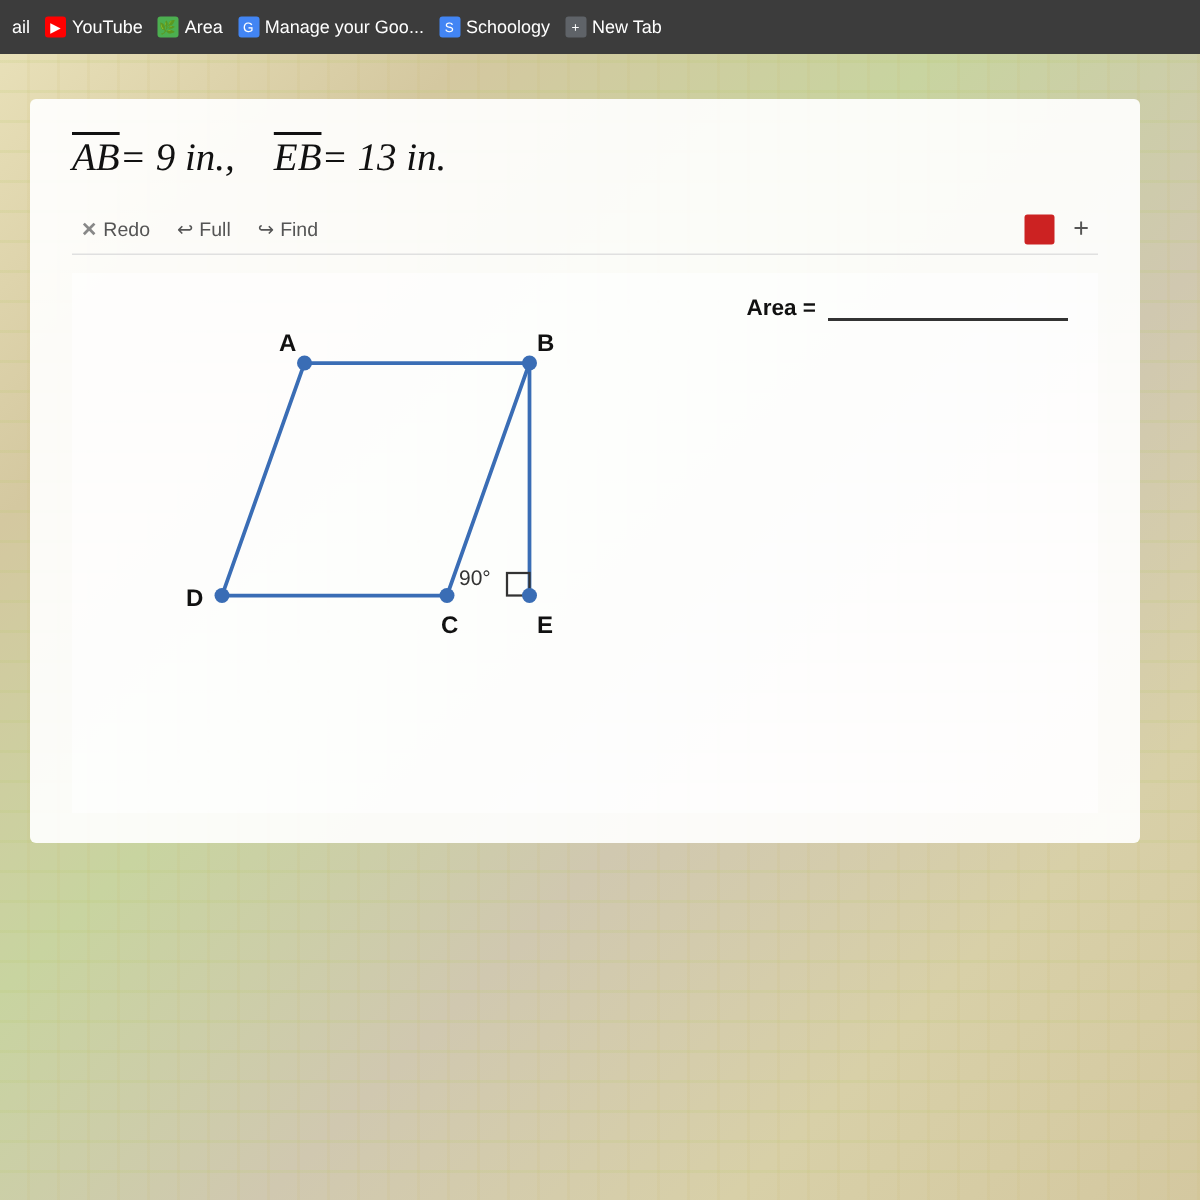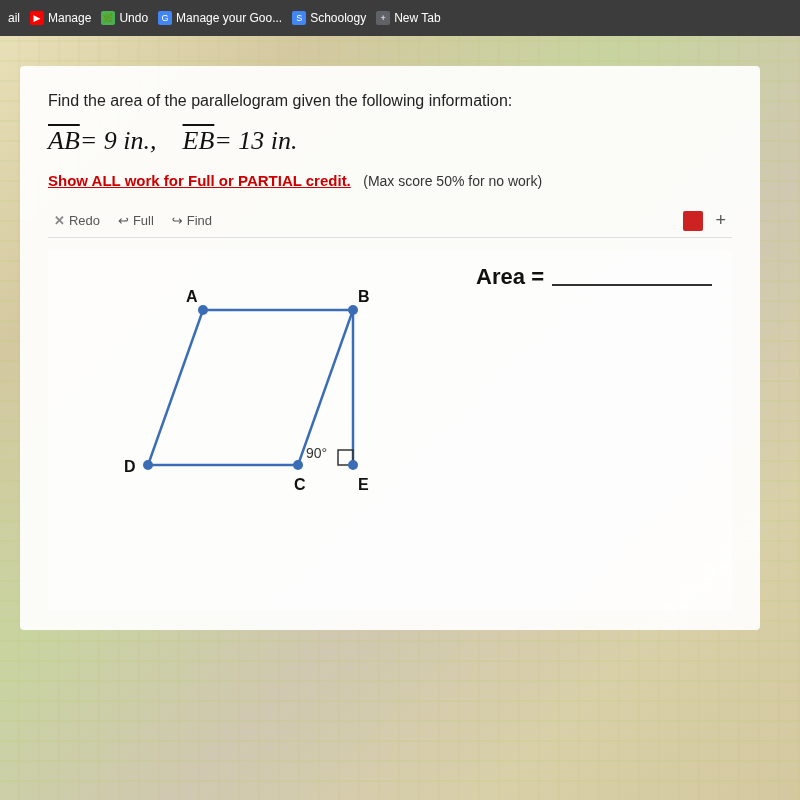--- a/index.html
+++ b/index.html
@@ -175,21 +175,21 @@
       width: 100%;
       height: 360px;
       background: rgba(255,255,255,0.6);
     }
 
     
     .area-label {
       position: absolute;
       top: 14px;
       right: 20px;
-      font-size: 22px;
+      font-size: 15px;
       font-weight: bold;
       color: #111;
       font-family: Arial, sans-serif;
       display: flex;
       align-items: center;
       gap: 8px;
     }
 
     .area-line {
       display: inline-block;
@@ -208,58 +208,51 @@
   </style>
 </head>
 <body>
 
 <div class="browser-bar">
   <div class="browser-tab">
     <span>ail</span>
   </div>
   <div class="browser-tab">
     <span class="favicon favicon-yt">▶</span>
-    <span>Manage</span>
+    <span>YouTube</span>
   </div>
   <div class="browser-tab">
     <span class="favicon favicon-maps">🌿</span>
-    <span>Undo</span>
+    <span>Area</span>
   </div>
   <div class="browser-tab">
     <span class="favicon favicon-google">G</span>
     <span>Manage your Goo...</span>
   </div>
   <div class="browser-tab">
     <span class="favicon favicon-google">S</span>
     <span>Schoology</span>
   </div>
   <div class="browser-tab">
     <span class="favicon favicon-newtab">+</span>
     <span>New Tab</span>
   </div>
 </div>
 
 <div class="main-content">
 
   <div class="content-box">
 
-    <div class="question-text">
-      <span>Find the area of the parallelogram given the following information:</span>
-    </div>
 
     <div class="math-expression">
       <span class="overline">AB</span><span>= 9 in.,</span>
       &nbsp;&nbsp;
       <span class="overline">EB</span><span>= 13 in.</span>
     </div>
 
-    <div style="margin-bottom: 14px;">
-      <span class="show-work">Show ALL work for Full or PARTIAL credit.</span>
-      <span class="max-score-note">(Max score 50% for no work)</span>
-    </div>
 
     <div class="toolbar">
       <button class="toolbar-btn">
         <span class="icon-x">✕</span>
         <span>Redo</span>
       </button>
       <button class="toolbar-btn">
         <span>↩</span>
         <span>Full</span>
       </button>

